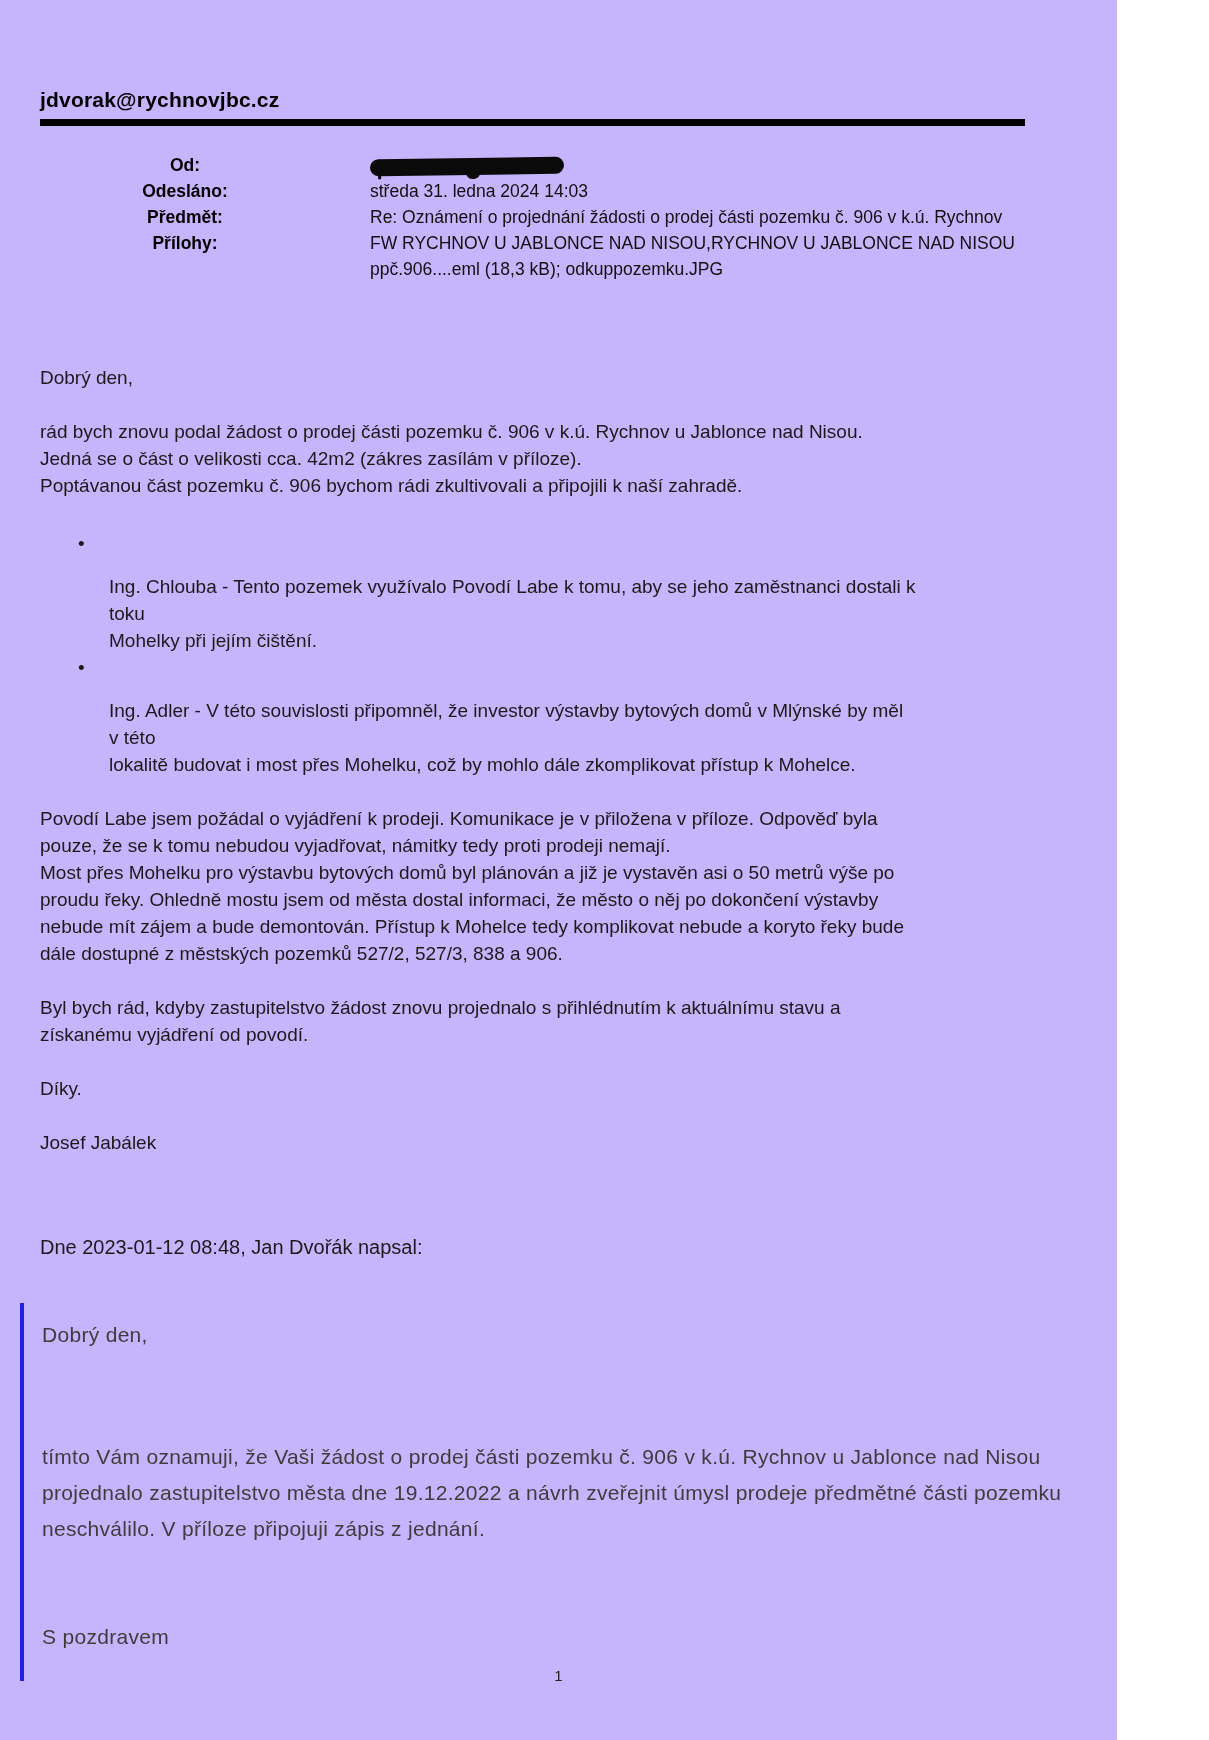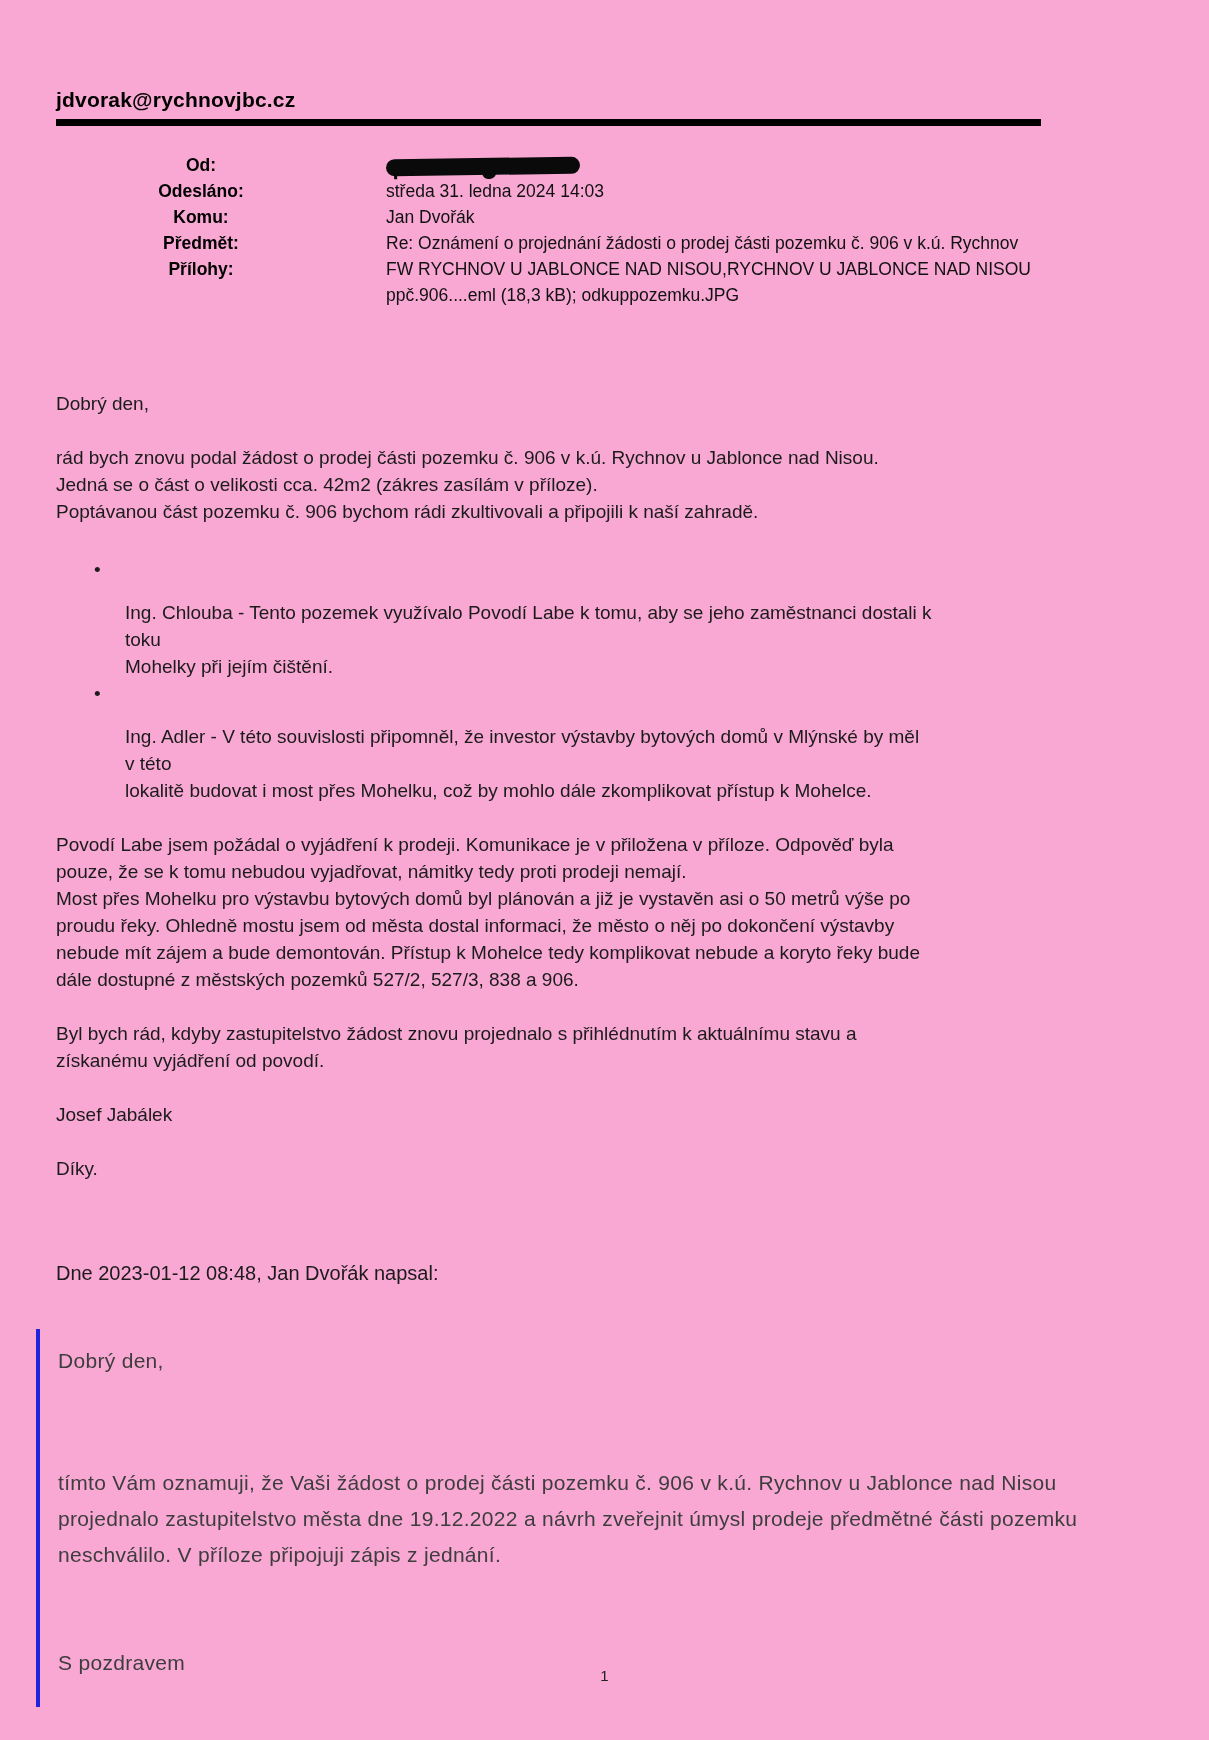--- a/index.html
+++ b/index.html
@@ -1,25 +1,25 @@
 <!DOCTYPE html>
 <html lang="cs"><head>
 <meta charset="utf-8">
 <style>
   html, body { margin: 0; padding: 0; background: #ffffff; }
   .page {
     position: relative;
-    width: 1209px;
+    width: 1117px;
     height: 1740px;
-    background: #f9a8d4;
+    background: #c4b5fd;
     font-family: "Liberation Sans", sans-serif;
     color: #1b1b1b;
     overflow: hidden;
     box-sizing: border-box;
-    padding: 88px 44px 0 56px;
+    padding: 88px 44px 0 40px;
   }
   
   .acct {
     font-size: 21px;
     font-weight: 700;
     letter-spacing: 0.2px;
     color: #000;
   }
   .rule {
     margin-top: 7px;
@@ -102,24 +102,20 @@
   <div class="meta">
     <div class="meta-row">
       <div class="meta-label">Od:</div>
       <div class="meta-value"><span class="redaction-bar"></span></div>
     </div>
     <div class="meta-row">
       <div class="meta-label">Odesláno:</div>
       <div class="meta-value">středa 31. ledna 2024 14:03</div>
     </div>
     <div class="meta-row">
-      <div class="meta-label">Komu:</div>
-      <div class="meta-value">Jan Dvořák</div>
-    </div>
-    <div class="meta-row">
       <div class="meta-label">Předmět:</div>
       <div class="meta-value">Re: Oznámení o projednání žádosti o prodej části pozemku č. 906 v k.ú. Rychnov</div>
     </div>
     <div class="meta-row">
       <div class="meta-label">Přílohy:</div>
       <div class="meta-value">FW RYCHNOV U JABLONCE NAD NISOU,RYCHNOV U JABLONCE NAD NISOU
 ppč.906....eml (18,3 kB); odkuppozemku.JPG</div>
     </div>
   </div>
 
@@ -149,23 +145,23 @@
     <div class="para multiline">Povodí Labe jsem požádal o vyjádření k prodeji. Komunikace je v přiložena v příloze. Odpověď byla
 pouze, že se k tomu nebudou vyjadřovat, námitky tedy proti prodeji nemají.
 Most přes Mohelku pro výstavbu bytových domů byl plánován a již je vystavěn asi o 50 metrů výše po
 proudu řeky. Ohledně mostu jsem od města dostal informaci, že město o něj po dokončení výstavby
 nebude mít zájem a bude demontován. Přístup k Mohelce tedy komplikovat nebude a koryto řeky bude
 dále dostupné z městských pozemků 527/2, 527/3, 838 a 906.</div>
 
     <div class="para multiline">Byl bych rád, kdyby zastupitelstvo žádost znovu projednalo s přihlédnutím k aktuálnímu stavu a
 získanému vyjádření od povodí.</div>
 
+    <div class="para">Díky.</div>
+
     <div class="para">Josef Jabálek</div>
-
-    <div class="para">Díky.</div>
 
     <div class="reply-header">Dne 2023-01-12 08:48, Jan Dvořák napsal:</div>
   </div>
 
   <div class="quote" style="border-left-color: rgb(34, 34, 221);">
     <div>Dobrý den,</div>
     <div class="q-para multiline">tímto Vám oznamuji, že Vaši žádost o prodej části pozemku č. 906 v k.ú. Rychnov u Jablonce nad Nisou
 projednalo zastupitelstvo města dne 19.12.2022 a návrh zveřejnit úmysl prodeje předmětné části pozemku
 neschválilo. V příloze připojuji zápis z jednání.</div>
     <div class="q-closing">S pozdravem</div>

